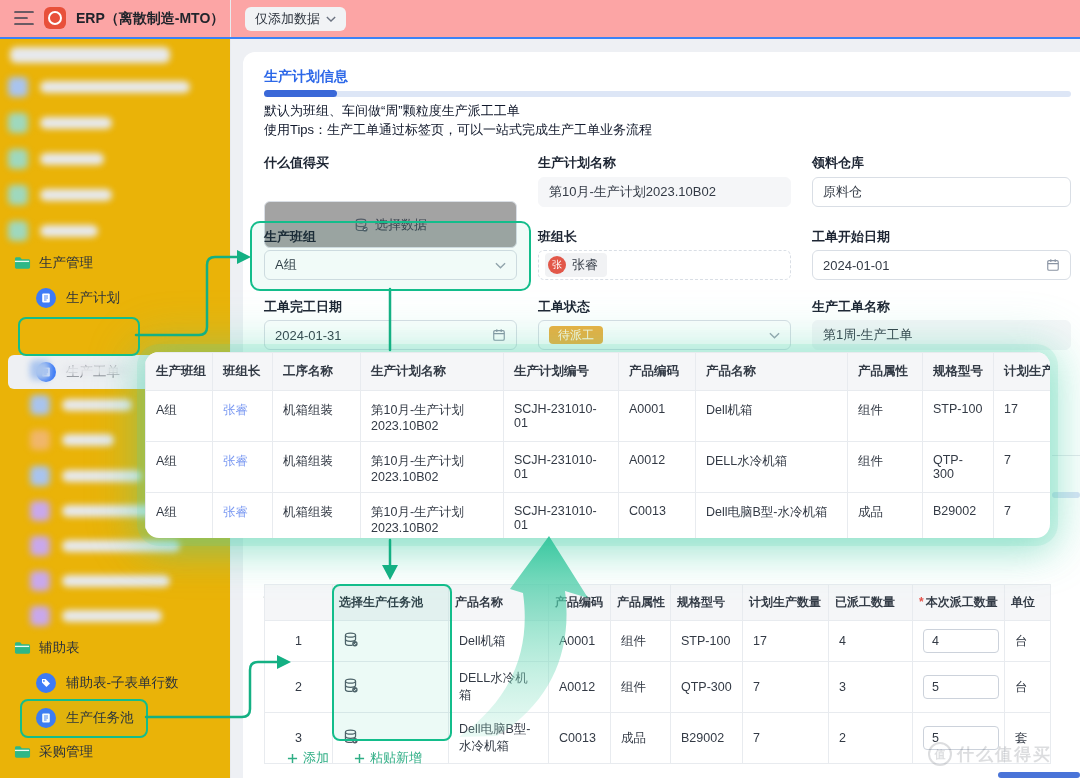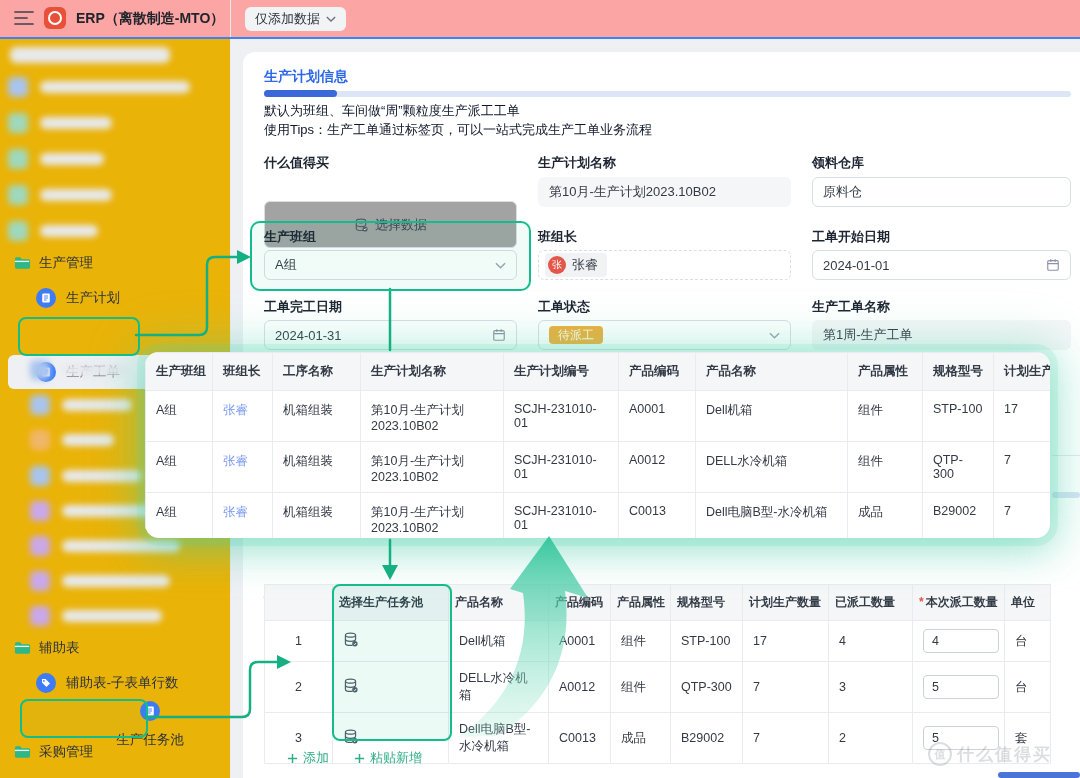--- a/index.html
+++ b/index.html
@@ -171,21 +171,21 @@
     </span>
     <span class="lbl">辅助表-子表单行数</span>
   </div>
   <div class="nav-row folder-row" style="top:594px;">
     <svg viewBox="0 0 18 14" width="17" height="14">
         <path d="M1 2.5C1 1.7 1.7 1 2.5 1h4l1.8 2h7.2c.8 0 1.5.7 1.5 1.5v7c0 .8-.7 1.5-1.5 1.5h-13C1.7 13 1 12.3 1 11.5z" fill="#2eb787"></path>
         <rect x="1" y="4.6" width="15" height="1.4" fill="#eafaf3"></rect>
       </svg>
     <span class="lbl">辅助表</span>
   </div>
-  <div class="nav-row child-row" style="top:664px;flex-direction:column;">
+  <div class="nav-row child-row" style="top:664px;">
     <span class="circle-ic">
       <svg viewBox="0 0 10 10" width="10" height="10">
           <rect x="1.2" y="0.6" width="7.6" height="8.8" rx="1" fill="#fff"></rect>
           <path d="M3 3h4M3 5h4M3 7h2.6" stroke="#3d7bf7" stroke-width="0.9"></path>
         </svg>
     </span>
     <span class="lbl">生产任务池</span>
   </div>
   <div class="nav-row folder-row" style="top:698px;">
     <svg viewBox="0 0 18 14" width="17" height="14">

